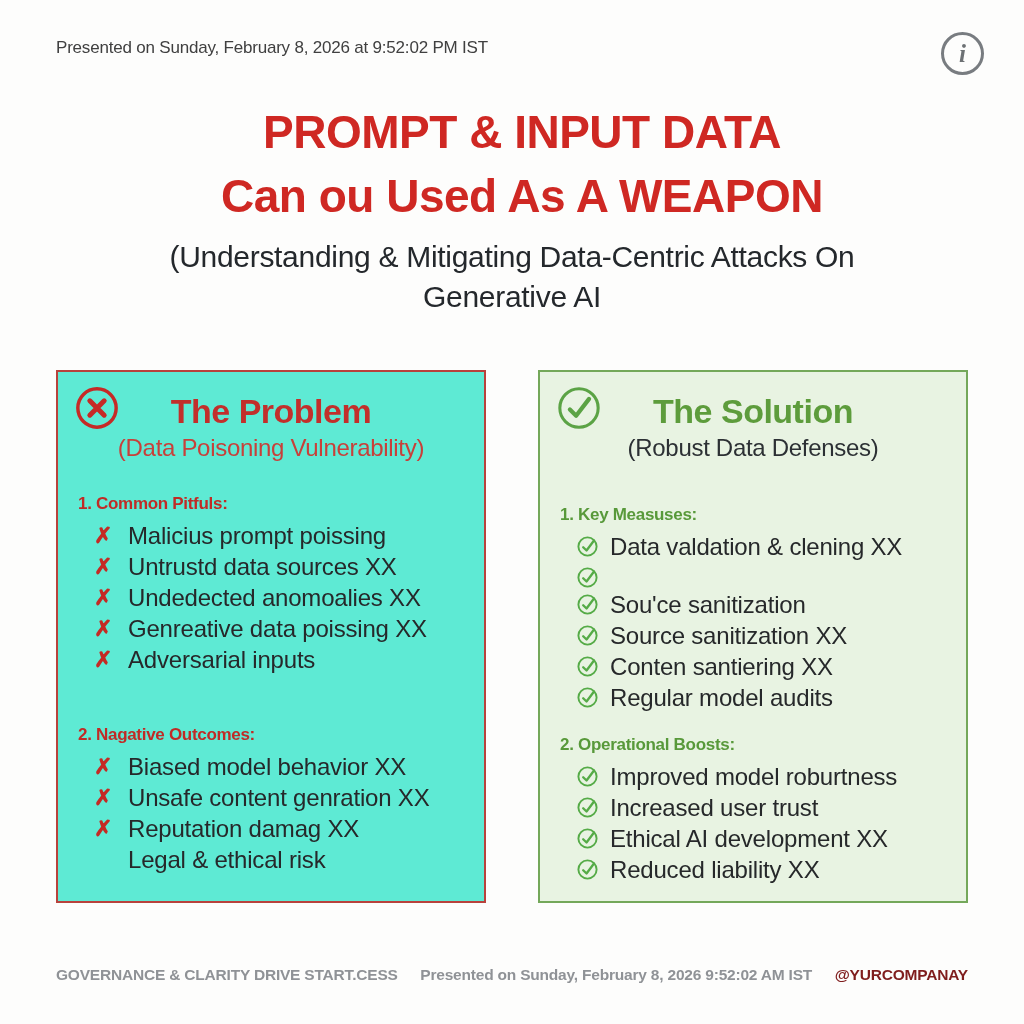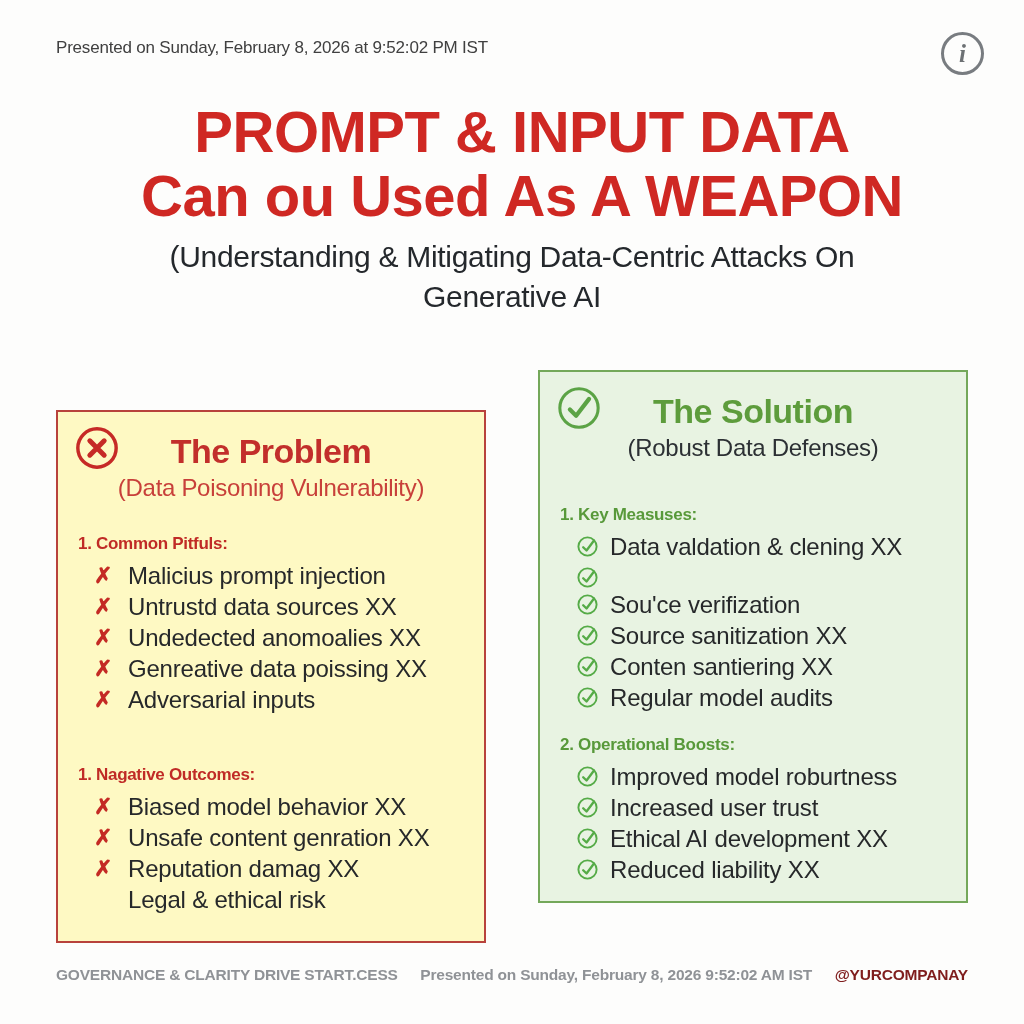--- a/index.html
+++ b/index.html
@@ -8,27 +8,27 @@
   .page { position:relative; width:1024px; height:1024px; background:#fdfdfc; overflow:hidden; }
 
   .top-note { position:absolute; left:56px; top:38px; font-size:17px; color:#404040; letter-spacing:-0.2px; }
   .info-btn { position:absolute; left:941px; top:32px; width:43px; height:43px;
               border:3px solid #787c80; border-radius:50%;
               display:flex; align-items:center; justify-content:center;
               color:#6d7174; font-family:"Liberation Serif", serif;
               font-weight:700; font-style:italic; font-size:25px; }
 
   .title { position:absolute; left:0; top:100px; width:100%; text-align:center;
-           color:#cf2823; font-weight:700; font-size:58px; line-height:64px; letter-spacing:-0.5px;padding-left:20px; }
+           color:#cf2823; font-weight:700; font-size:46px; line-height:64px; letter-spacing:-0.5px;padding-left:20px; }
   .subtitle { position:absolute; left:0; top:237px; width:100%; text-align:center;
               color:#24282c; font-size:30px; line-height:40px; letter-spacing:-0.3px; }
 
   .panel { position:absolute; top:370px; width:430px; height:533px;
            border:2px solid; padding:12px 20px 0; }
-  .panel.problem  { left:56px;  background:#fef9c3; border-color:#b8423c;margin-top:40px; }
+  .panel.problem  { left:56px;  background:#5eead4; border-color:#b8423c; }
   .panel.solution { left:538px; background:#e8f3e2; border-color:#74a85a; }
 
   .panel-icon { position:absolute; left:16px; top:13px; width:46px; height:46px; }
   .panel-icon svg { width:100%; height:100%; }
 
   .panel h2 { text-align:center; font-size:34px; font-weight:700; margin-top:8px; letter-spacing:-0.5px; }
   .problem  h2 { color:#c22f2b; }
   .solution h2 { color:#5d9c3c; }
 
   .panel-sub { text-align:center; font-size:24px; margin-top:3px; letter-spacing:-0.3px; }
@@ -81,40 +81,40 @@
         <path d="M16.5 16.5 L31.5 31.5 M31.5 16.5 L16.5 31.5" stroke="#c62a26" stroke-width="5.2" stroke-linecap="round"></path>
       </svg>
     </div>
     <h2>The Problem</h2>
     <div class="panel-sub">(Data Poisoning Vulnerability)</div>
     <div class="panel-body">
         <div class="sec-heading">1. Common Pitfuls:</div>
         <ul class="items">
           <li>
             <span class="bullet x">✗</span>
-            <span class="item-text">Malicius prompt injection</span>
+            <span class="item-text">Malicius prompt poissing</span>
           </li>
           <li>
             <span class="bullet x">✗</span>
             <span class="item-text">Untrustd data sources XX</span>
           </li>
           <li>
             <span class="bullet x">✗</span>
             <span class="item-text">Undedected anomoalies XX</span>
           </li>
           <li>
             <span class="bullet x">✗</span>
             <span class="item-text">Genreative data poissing XX</span>
           </li>
           <li>
             <span class="bullet x">✗</span>
             <span class="item-text">Adversarial inputs</span>
           </li>
         </ul>
-        <div class="sec-heading">1. Nagative Outcomes:</div>
+        <div class="sec-heading">2. Nagative Outcomes:</div>
         <ul class="items">
           <li>
             <span class="bullet x">✗</span>
             <span class="item-text">Biased model behavior XX</span>
           </li>
           <li>
             <span class="bullet x">✗</span>
             <span class="item-text">Unsafe content genration XX</span>
           </li>
           <li>
@@ -159,21 +159,21 @@
             </span>
             <span class="item-text"></span>
           </li>
           <li>
             <span class="bullet check">
               <svg viewBox="0 0 24 24" fill="none">
                 <circle cx="12" cy="12" r="9.5" stroke="#55ab47" stroke-width="2"></circle>
                 <path d="M7.5 12.8 L11 16.2 L18.8 5.8" stroke="#55ab47" stroke-width="2.4" stroke-linecap="round" stroke-linejoin="round"></path>
               </svg>
             </span>
-            <span class="item-text">Sou'ce verifization</span>
+            <span class="item-text">Sou'ce sanitization</span>
           </li>
           <li>
             <span class="bullet check">
               <svg viewBox="0 0 24 24" fill="none">
                 <circle cx="12" cy="12" r="9.5" stroke="#55ab47" stroke-width="2"></circle>
                 <path d="M7.5 12.8 L11 16.2 L18.8 5.8" stroke="#55ab47" stroke-width="2.4" stroke-linecap="round" stroke-linejoin="round"></path>
               </svg>
             </span>
             <span class="item-text">Source sanitization XX</span>
           </li>

